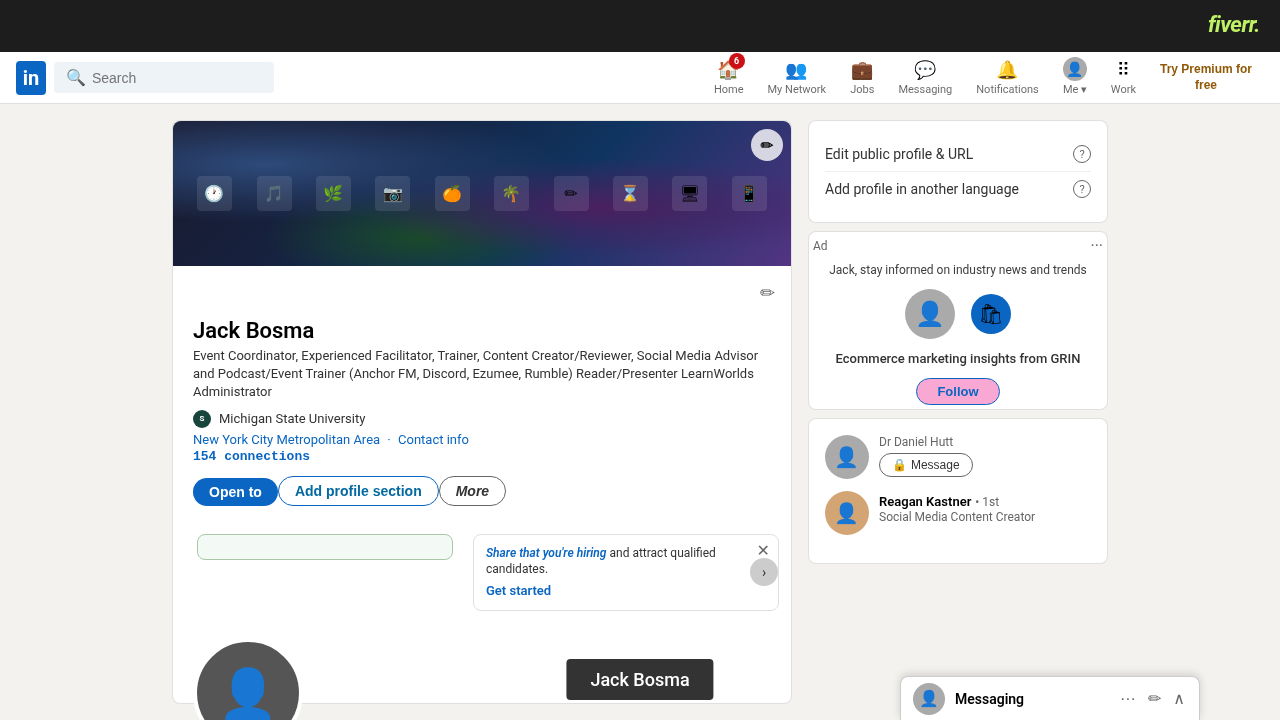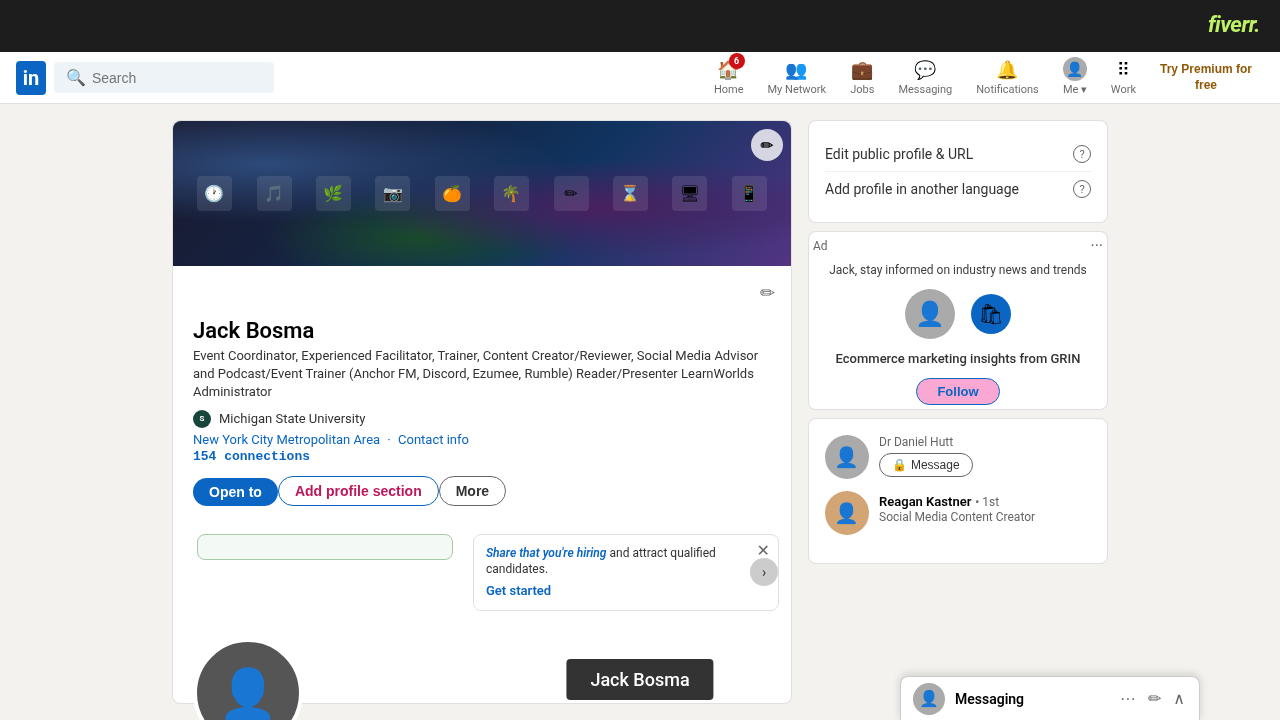--- a/index.html
+++ b/index.html
@@ -333,38 +333,39 @@
       border: none;
       border-radius: 20px;
       padding: 6px 16px;
       font-size: 14px;
       font-weight: 600;
       cursor: pointer;
     }
 
     .btn-secondary {
       background: #fff;
-      color: #be185d;
+      color: #0369a1;
       border: 1.5px solid #0a66c2;
       border-radius: 20px;
       padding: 6px 16px;
       font-size: 14px;
       font-weight: 600;
       cursor: pointer;
     }
 
     .btn-outline {
       background: #fff;
       color: #333;
       border: 1.5px solid #666;
       border-radius: 20px;
       padding: 6px 16px;
       font-size: 14px;
       font-weight: 600;
       cursor: pointer;
+      font-style: italic;
     }
 
     
     .open-to-work-card {
       margin: 0 12px 8px;
       background: #f3f9f4;
       border: 1px solid #a7c9a8;
       border-radius: 8px;
       padding: 12px;
       display: flex;

